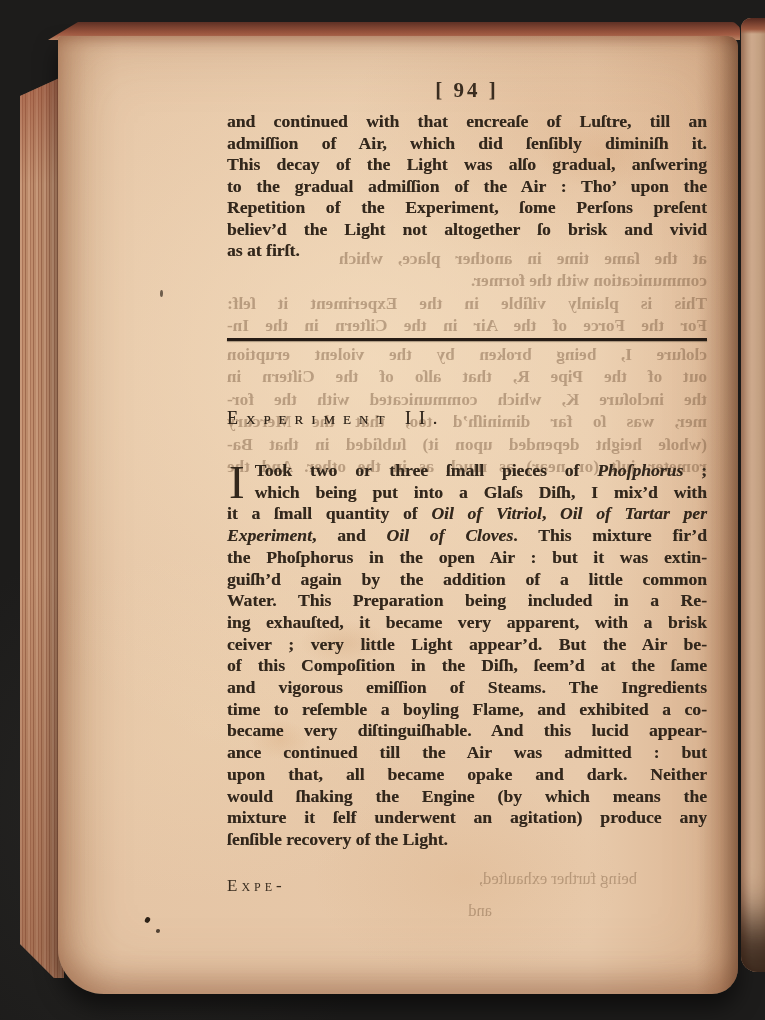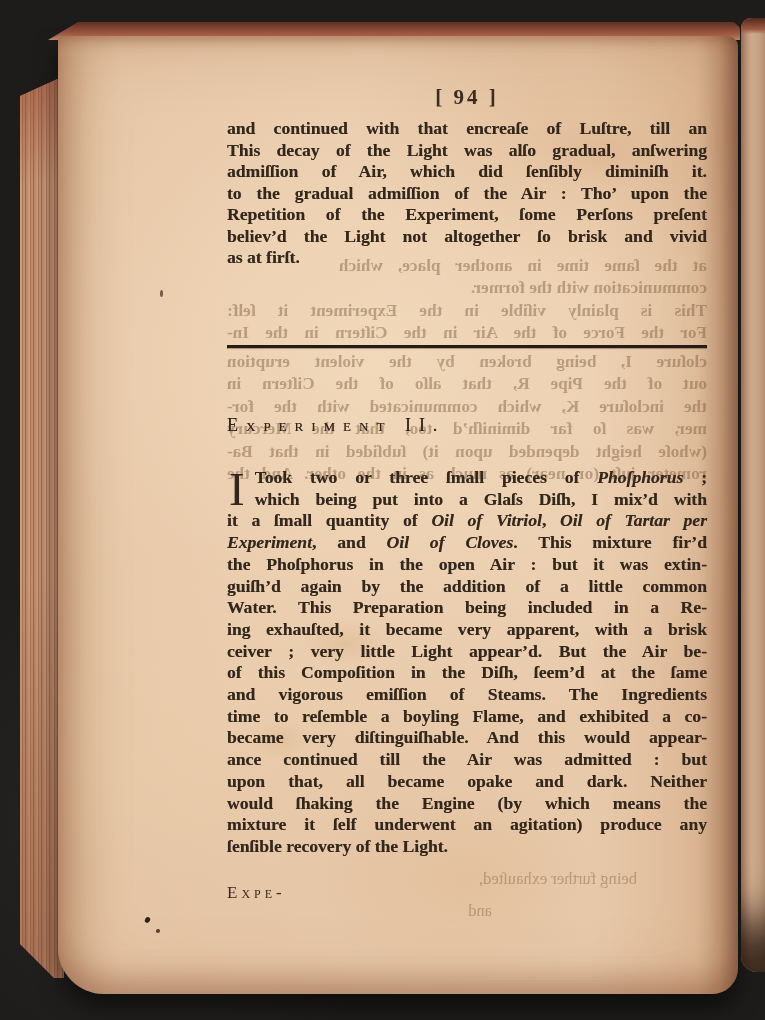--- a/index.html
+++ b/index.html
@@ -66,21 +66,21 @@
   .sp1{left:145px;top:917px;width:5px;height:6px;transform:rotate(25deg);}
   .sp2{left:156px;top:929px;width:4px;height:4px;opacity:.8;}
   .sp3{left:160px;top:290px;width:3px;height:7px;opacity:.65;}
   .stain{position:absolute;border-radius:50%;pointer-events:none;}
   .st1{left:300px;top:620px;width:90px;height:46px;background:radial-gradient(closest-side,rgba(198,146,100,.22),rgba(198,146,100,0));}
   .st2{left:540px;top:120px;width:120px;height:70px;background:radial-gradient(closest-side,rgba(205,150,104,.20),rgba(205,150,104,0));}
   .st3{left:250px;top:720px;width:60px;height:40px;background:radial-gradient(closest-side,rgba(210,160,112,.25),rgba(210,160,112,0));}
 
   
   .text-col{position:absolute;left:227px;top:0;width:480px;height:1020px;color:#32271c;}
-  .text-col > div{position:absolute;left:0;width:100%;margin-top:7px;}
+  .text-col > div{position:absolute;left:0;width:100%;}
   .folio{top:78px;text-align:center;font-size:21px;letter-spacing:3px;font-weight:bold;color:#3a2d20;}
   .p1{top:111px;font-size:17.6px;line-height:21.5px;}
   .p2{top:460px;font-size:17.6px;line-height:21.7px;}
   .line{text-align:justify;text-align-last:justify;text-shadow:0.2px 0.3px 0.6px rgba(45,34,22,.5);font-weight:bold;}
   .line.last{text-align-last:left;}
   .it{font-style:italic;}
   .rule{top:338px;height:3px;background:#261c15;box-shadow:0 1px 1px rgba(38,28,21,.35);}
   .heading{top:408px;text-align:left;font-variant:small-caps;font-size:18px;letter-spacing:8px;color:#2e241a;text-shadow:0.2px 0.3px 0.6px rgba(45,34,22,.5);}
   .dropcap{float:left;font-size:47px;line-height:38px;margin:3px 10px 0 2px;color:#32271c;}
   .catchword{top:876px;padding-right:6px;box-sizing:border-box;font-variant:small-caps;font-size:17px;letter-spacing:4px;color:#382c1f;}
@@ -122,22 +122,22 @@
         <div class="line">out of the Pipe R, that alſo of the Ciſtern in</div>
         <div class="line">the incloſure K, which communicated with the for-</div>
         <div class="line">mer, was ſo far diminiſh’d too, that the Mercury</div>
         <div class="line">(whoſe height depended upon it) ſubſided in that Ba-</div>
         <div class="line">rometer juſt (or near) as much as in the other. And the</div>
       </div>
 
     <div class="folio">[ 94 ]</div>
     <div class="p1" id="p1">
         <div class="line">and continued with that encreaſe of Luſtre, till an</div>
+        <div class="line">admiſſion of Air, which did ſenſibly diminiſh it.</div>
         <div class="line">This decay of the Light was alſo gradual, anſwering</div>
-        <div class="line">admiſſion of Air, which did ſenſibly diminiſh it.</div>
         <div class="line">to the gradual admiſſion of the Air : Tho’ upon the</div>
         <div class="line">Repetition of the Experiment, ſome Perſons preſent</div>
         <div class="line">believ’d the Light not altogether ſo brisk and vivid</div>
         <div class="line last">as at firſt.</div>
       </div>
     <div class="rule"></div>
     <div class="heading">Experiment II.</div>
     <div class="p2" id="p2">
       <span class="dropcap">I</span>
       <div id="p2-lines">
@@ -146,21 +146,21 @@
           <div class="line"><span>it a ſmall quantity of </span><span class="it">Oil of Vitriol</span><span>, </span><span class="it">Oil of Tartar per</span></div>
           <div class="line"><span class="it">Experiment</span><span>, and </span><span class="it">Oil of Cloves</span><span>. This mixture fir’d</span></div>
           <div class="line">the Phoſphorus in the open Air : but it was extin-</div>
           <div class="line">guiſh’d again by the addition of a little common</div>
           <div class="line">Water. This Preparation being included in a Re-</div>
           <div class="line">ing exhauſted, it became very apparent, with a brisk</div>
           <div class="line">ceiver ; very little Light appear’d. But the Air be-</div>
           <div class="line">of this Compoſition in the Diſh, ſeem’d at the ſame</div>
           <div class="line">and vigorous emiſſion of Steams. The Ingredients</div>
           <div class="line">time to reſemble a boyling Flame, and exhibited a co-</div>
-          <div class="line">became very diſtinguiſhable. And this would appear-</div>
+          <div class="line">became very diſtinguiſhable. And this lucid appear-</div>
           <div class="line">ance continued till the Air was admitted : but</div>
           <div class="line">upon that, all became opake and dark. Neither</div>
           <div class="line">would ſhaking the Engine (by which means the</div>
           <div class="line">mixture it ſelf underwent an agitation) produce any</div>
           <div class="line last">ſenſible recovery of the Light.</div>
         </div>
     </div>
     <div class="catchword">Expe-</div>
   </div>
 

